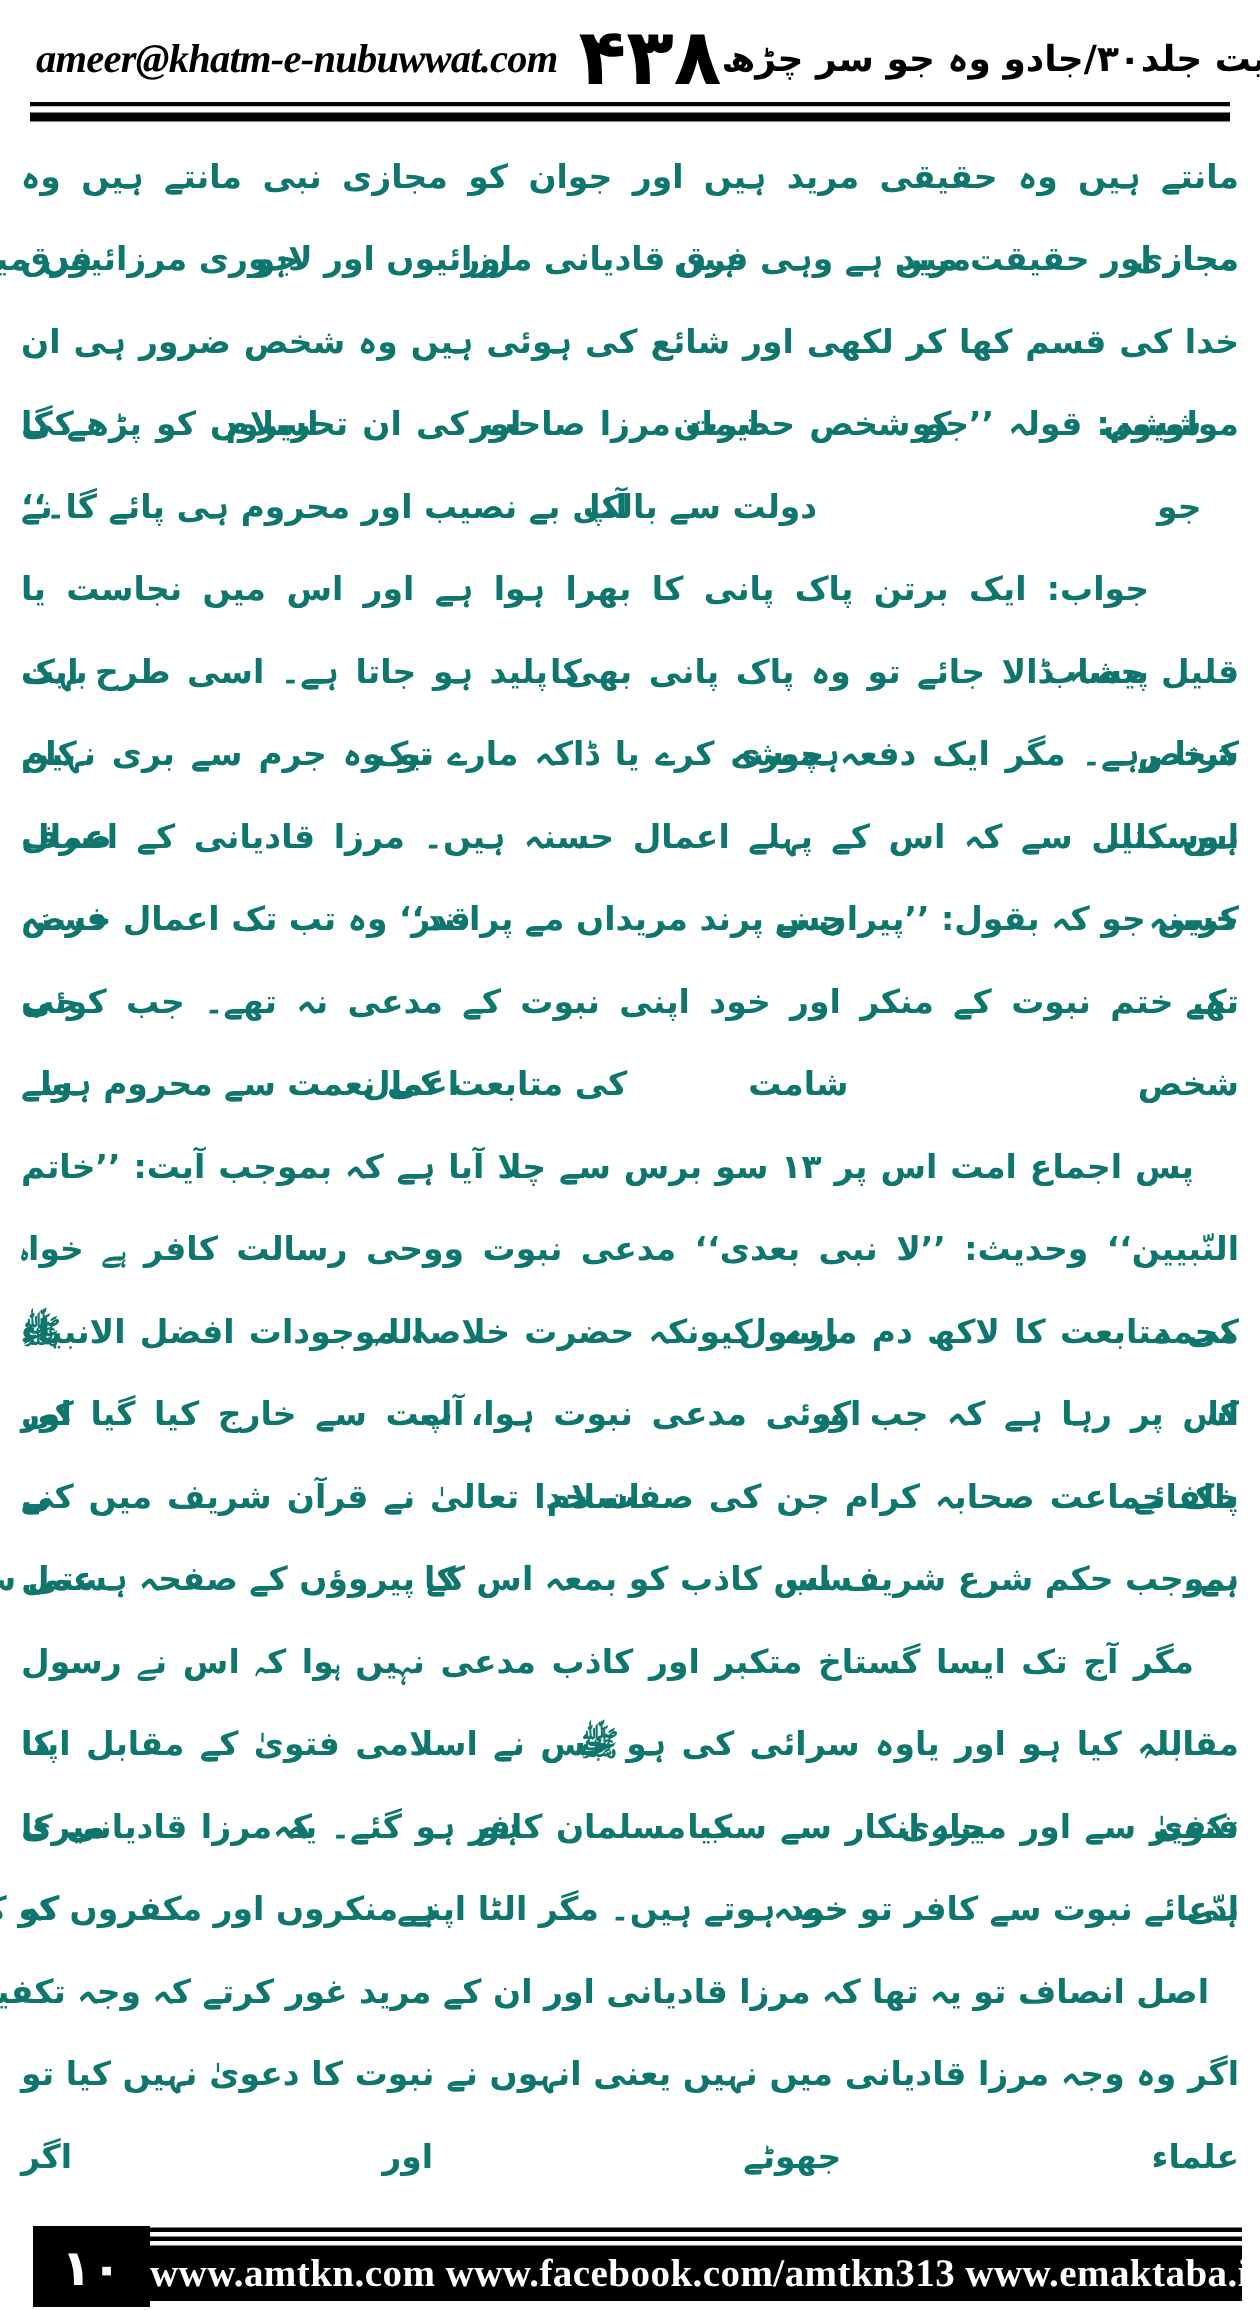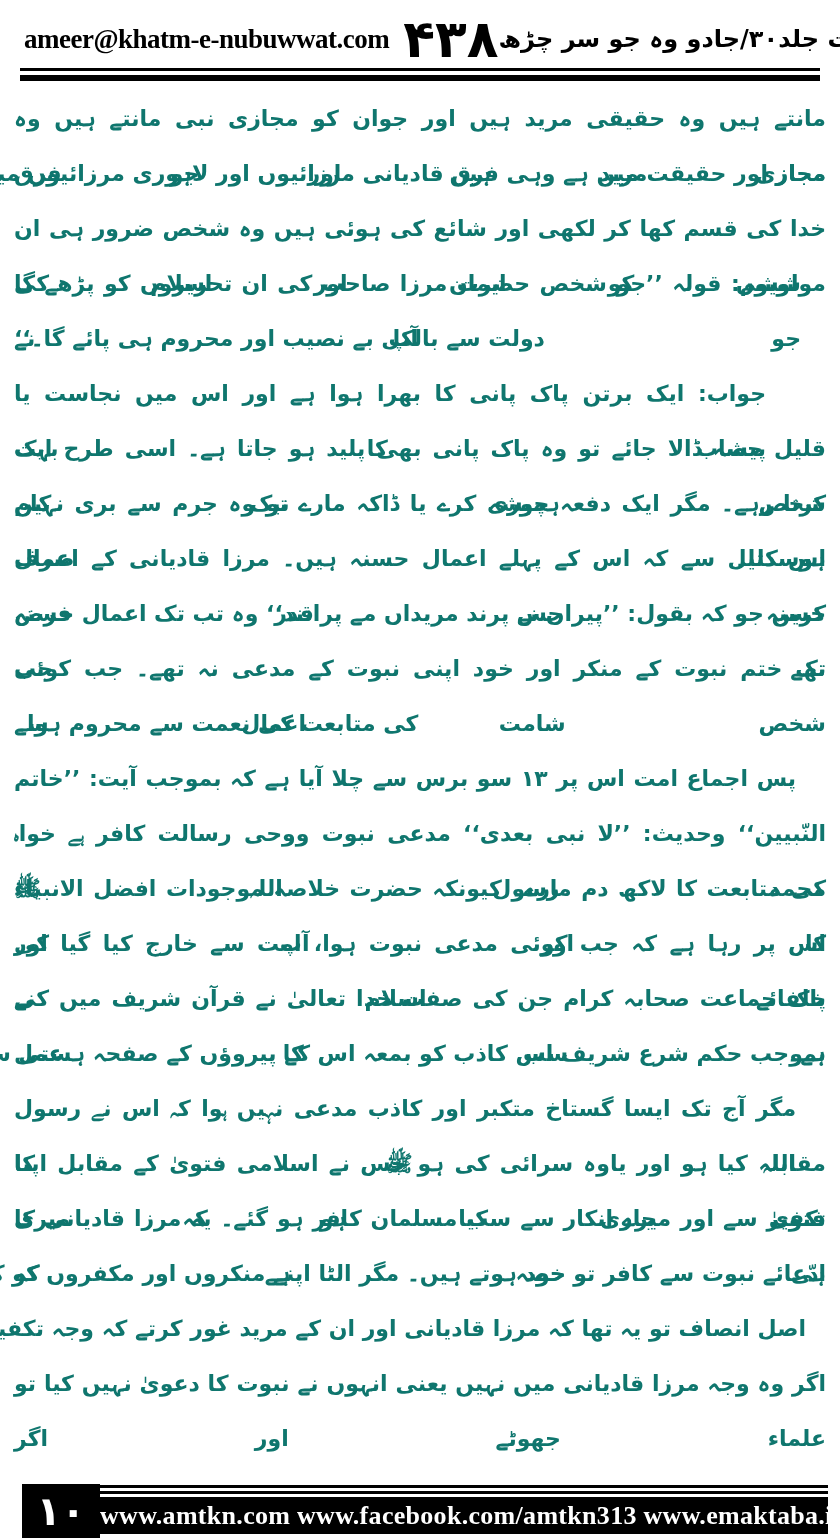--- a/index.html
+++ b/index.html
@@ -15,20 +15,21 @@
   .hdr{
     display:flex;align-items:center;justify-content:space-between;
     padding:16px 22px 4px 24px;
     height:46px;
   }
   .hdr-left{display:flex;align-items:center;gap:14px;}
   .email{
     font-family:"Liberation Serif",serif;
     font-weight:bold;font-size:27px;letter-spacing:-0.5px;
     white-space:nowrap;
+    font-style:italic;
   }
   .pageno-top{
     font-family:"DejaVu Sans",sans-serif;
     font-weight:bold;font-size:52px;line-height:1;
     direction:rtl;
   }
   .book-title{
     font-family:"DejaVu Sans",sans-serif;
     font-weight:bold;font-size:24px;
     direction:rtl;white-space:nowrap;
@@ -55,21 +56,21 @@
   .bline.s{text-align:right;}
   .bline.c{text-align:left;}
   
   .ftr{position:absolute;left:0;right:0;bottom:0;height:58px;}
   .page-box{
     position:absolute;left:22px;bottom:2px;
     width:78px;height:54px;
     background:#000;color:#fff;
     display:flex;align-items:center;justify-content:center;
     font-family:"DejaVu Sans",sans-serif;
-    font-weight:bold;font-size:40px;
+    font-weight:bold;font-size:33px;
     direction:rtl;
   }
   .bar-area{position:absolute;left:100px;right:12px;bottom:6px;}
   .fline{height:3px;background:#000;margin-bottom:3px;}
   .url-bar{
     height:37px;line-height:37px;
     background:#000;color:#fff;
     text-align:center;
     font-family:"Liberation Serif",serif;
     font-weight:bold;font-size:26px;

